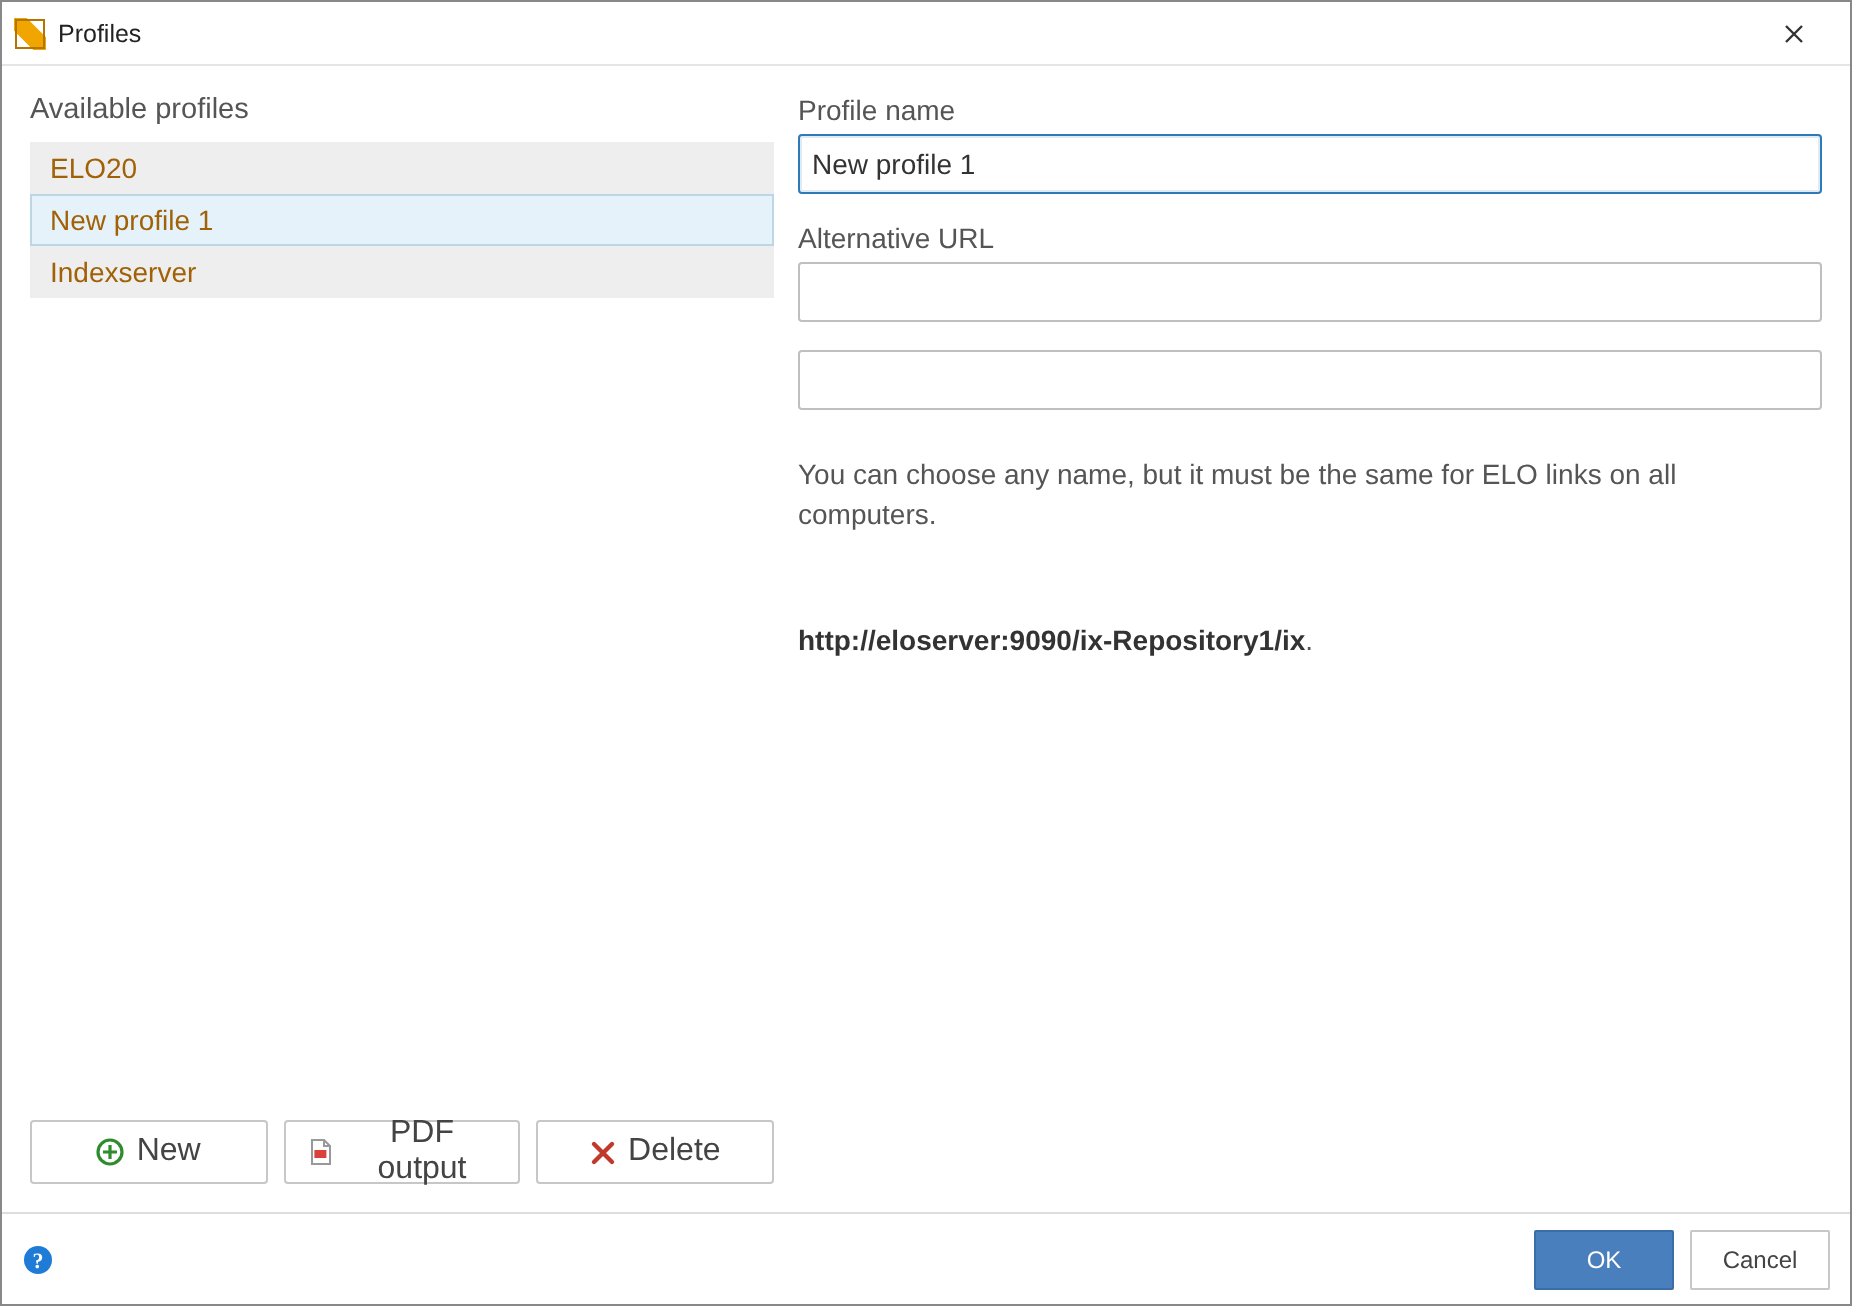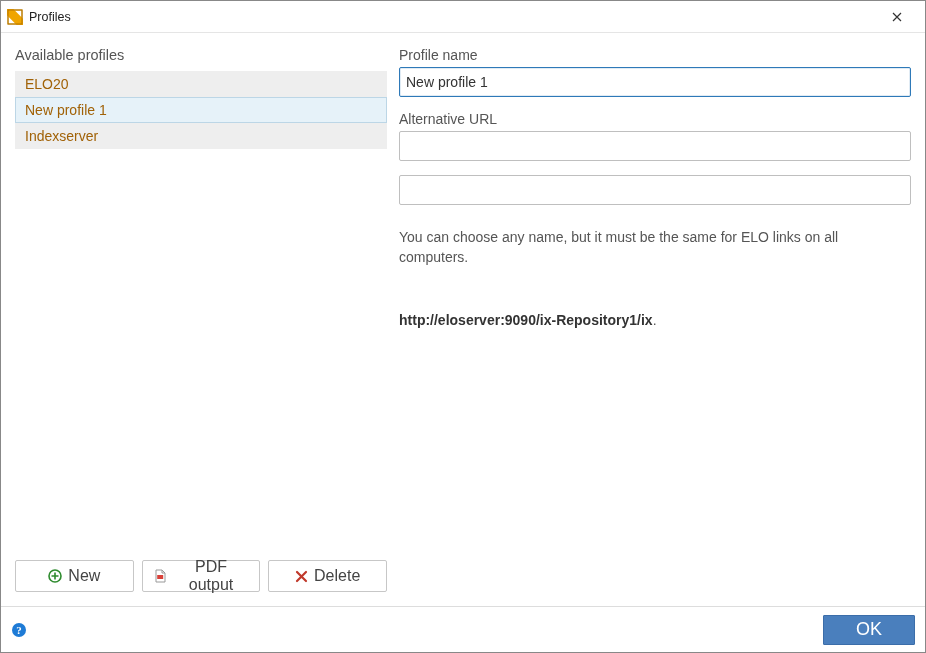--- a/index.html
+++ b/index.html
@@ -144,24 +144,24 @@
     gap: 8px;
   }
   .footer .spacer { flex:1; }
   .footer .help-icon {
     width: 16px; height: 16px;
     display:flex;align-items:center;justify-content:center;
     cursor: pointer;
   }
   .btn-footer {
     height: 30px;
-    width: 92px;
+    width: 70px;
     border: 1px solid #c7c7c7;
     background: #fff;
-    font-size: 18px;
+    font-size: 12px;
     color: #444;
     cursor: pointer;
     border-radius: 1px;
     text-align: center;
   }
   .btn-footer.primary {
     background: #4a7fbd;
     border-color: #3b6da9;
     color: #fff;
   }
@@ -252,13 +252,16 @@
   <div class="help-icon">
     <svg width="16" height="16" viewBox="0 0 16 16">
       <circle cx="8" cy="8" r="7" fill="#1e7bd6"></circle>
       <text x="8" y="12" font-size="11" font-weight="bold" text-anchor="middle" fill="#fff" font-family="Georgia,serif">?</text>
     </svg>
   </div>
   <div class="spacer"></div>
   <button class="btn-footer primary">
     <span>OK</span>
   </button>
+  <button class="btn-footer">
+    <span>Cancel</span>
+  </button>
 </div>
 
 </body></html>

